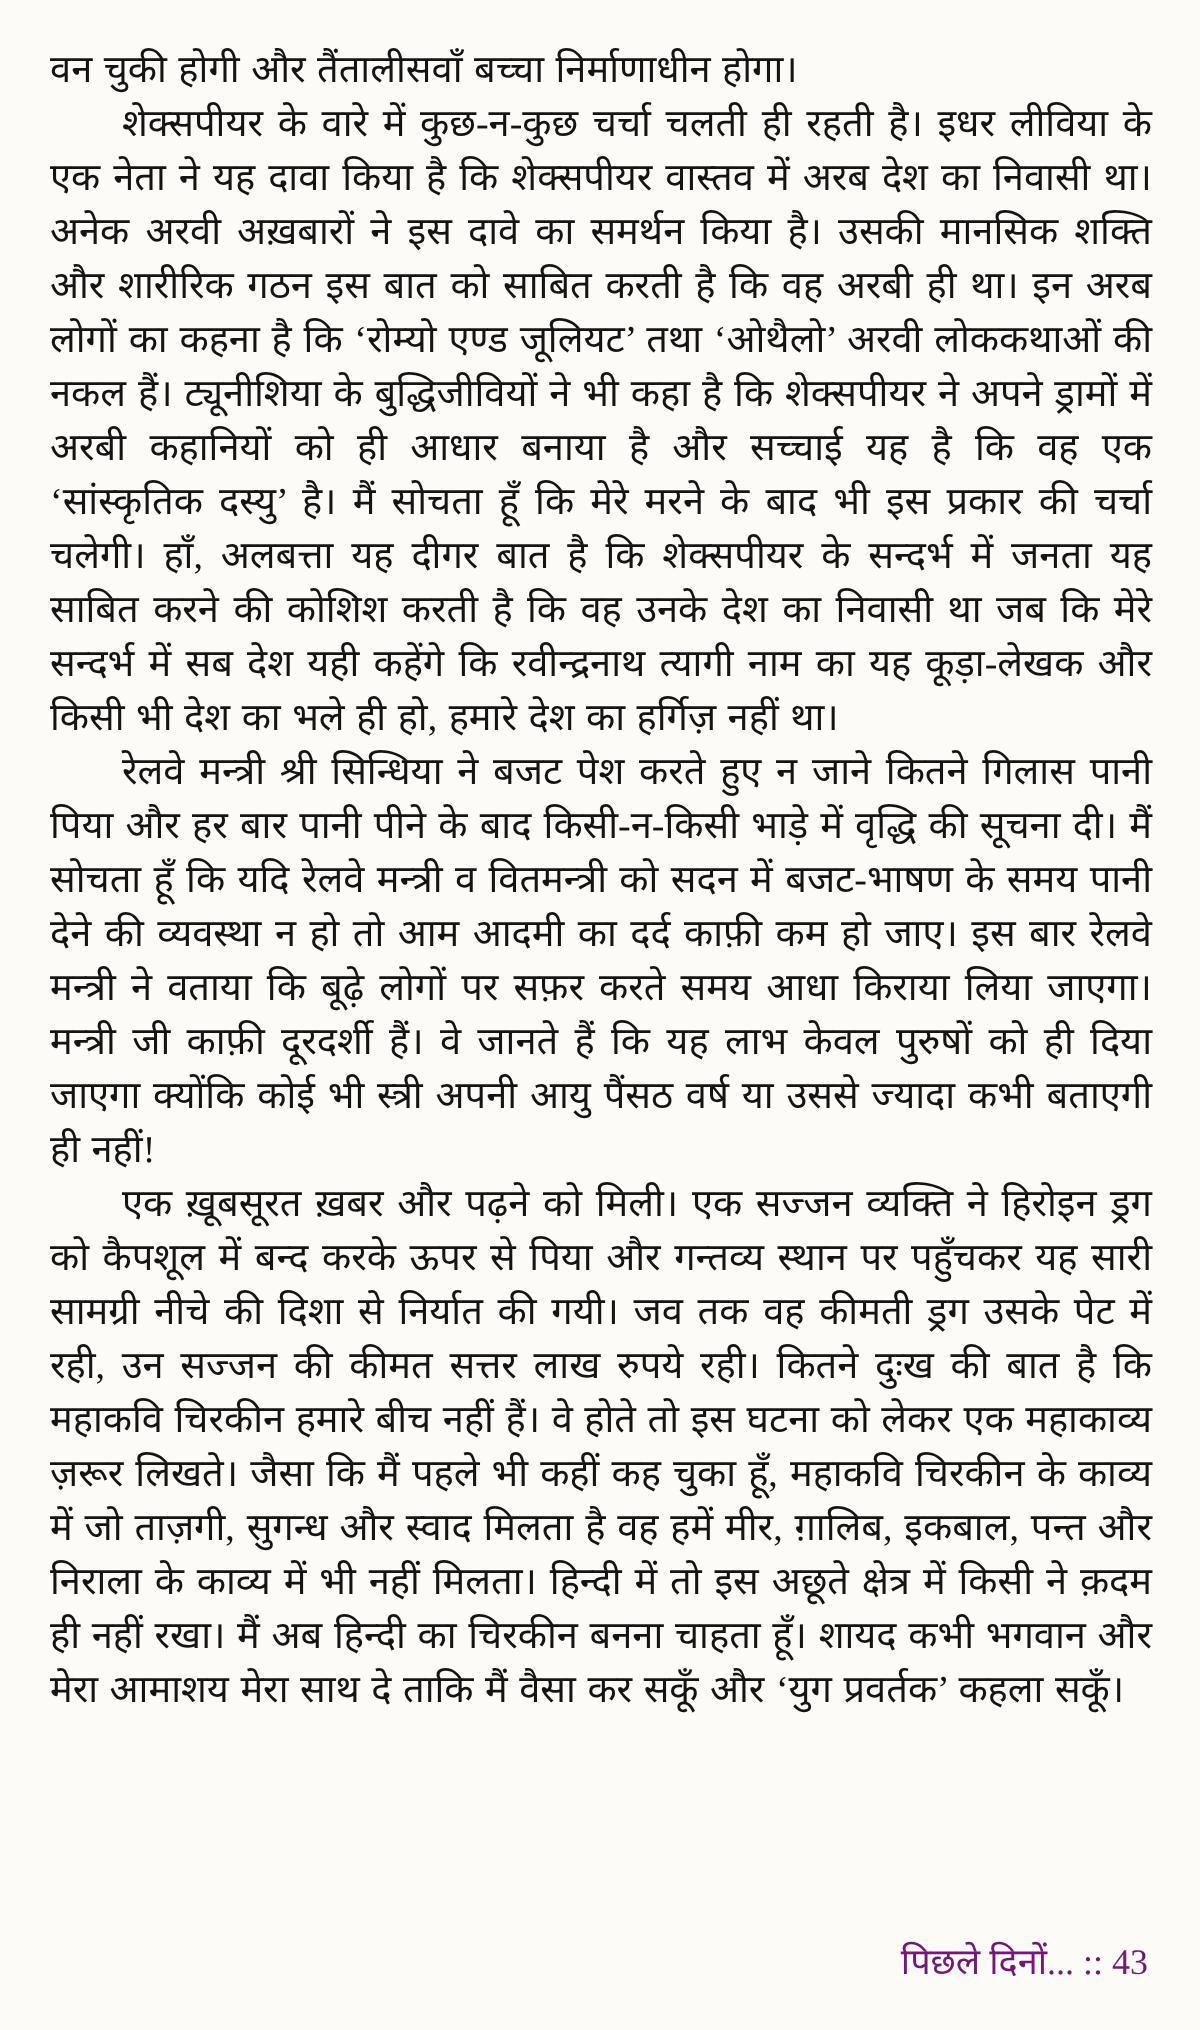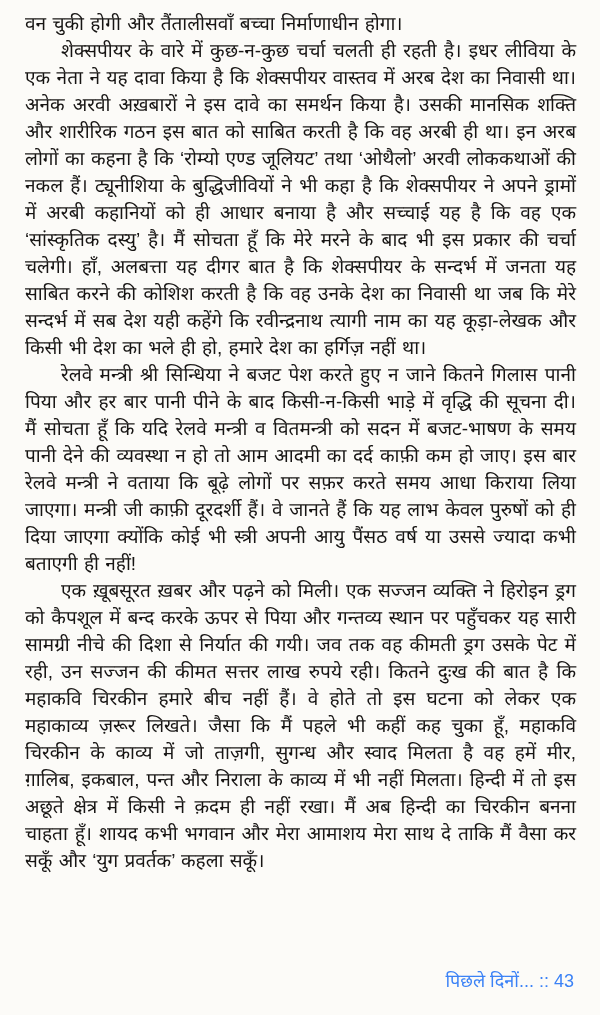--- a/index.html
+++ b/index.html
@@ -7,43 +7,43 @@
     padding: 0;
     background: #f6f5f1;
   }
   .book-page {
     position: relative;
     box-sizing: border-box;
     width: 600px;
     height: 1015px;
     background: #fcfbf8;
     color: #161413;
-    font-family: Liberation Sans, sans-serif;
+    font-family: Liberation Serif, serif;
     font-size: 19px;
     line-height: 27px;
-    padding: 10px 24px 20px 25px;
+    padding: 22px 24px 20px 25px;
     display: flex;
     flex-direction: column;
     overflow: hidden;
   }
   .para {
     margin: 0;
     text-align: justify;
     text-indent: 36px;
     word-spacing: 1px;
   }
   .para.continuation {
     text-indent: 0;
   }
   .page-footer {
     margin-top: auto;
     text-align: right;
     font-size: 18px;
     padding-right: 2px;
-    color: #3b82f6;
+    color: #701a75;
   }
 </style>
 </head>
 <body>
 
 <div class="book-page">
   <p class="para continuation">वन चुकी होगी और तैंतालीसवाँ बच्चा निर्माणाधीन होगा।</p>
   <p class="para">शेक्सपीयर के वारे में कुछ-न-कुछ चर्चा चलती ही रहती है। इधर लीविया के एक नेता ने यह दावा किया है कि शेक्सपीयर वास्तव में अरब देश का निवासी था। अनेक अरवी अख़बारों ने इस दावे का समर्थन किया है। उसकी मानसिक शक्ति और शारीरिक गठन इस बात को साबित करती है कि वह अरबी ही था। इन अरब लोगों का कहना है कि ‘रोम्यो एण्ड जूलियट’ तथा ‘ओथैलो’ अरवी लोककथाओं की नकल हैं। ट्यूनीशिया के बुद्धिजीवियों ने भी कहा है कि शेक्सपीयर ने अपने ड्रामों में अरबी कहानियों को ही आधार बनाया है और सच्चाई यह है कि वह एक ‘सांस्कृतिक दस्यु’ है। मैं सोचता हूँ कि मेरे मरने के बाद भी इस प्रकार की चर्चा चलेगी। हाँ, अलबत्ता यह दीगर बात है कि शेक्सपीयर के सन्दर्भ में जनता यह साबित करने की कोशिश करती है कि वह उनके देश का निवासी था जब कि मेरे सन्दर्भ में सब देश यही कहेंगे कि रवीन्द्रनाथ त्यागी नाम का यह कूड़ा-लेखक और किसी भी देश का भले ही हो, हमारे देश का हर्गिज़ नहीं था।</p>
   <p class="para">रेलवे मन्त्री श्री सिन्धिया ने बजट पेश करते हुए न जाने कितने गिलास पानी पिया और हर बार पानी पीने के बाद किसी-न-किसी भाड़े में वृद्धि की सूचना दी। मैं सोचता हूँ कि यदि रेलवे मन्त्री व वितमन्त्री को सदन में बजट-भाषण के समय पानी देने की व्यवस्था न हो तो आम आदमी का दर्द काफ़ी कम हो जाए। इस बार रेलवे मन्त्री ने वताया कि बूढ़े लोगों पर सफ़र करते समय आधा किराया लिया जाएगा। मन्त्री जी काफ़ी दूरदर्शी हैं। वे जानते हैं कि यह लाभ केवल पुरुषों को ही दिया जाएगा क्योंकि कोई भी स्त्री अपनी आयु पैंसठ वर्ष या उससे ज्यादा कभी बताएगी ही नहीं!</p>
   <p class="para">एक ख़ूबसूरत ख़बर और पढ़ने को मिली। एक सज्जन व्यक्ति ने हिरोइन ड्रग को कैपशूल में बन्द करके ऊपर से पिया और गन्तव्य स्थान पर पहुँचकर यह सारी सामग्री नीचे की दिशा से निर्यात की गयी। जव तक वह कीमती ड्रग उसके पेट में रही, उन सज्जन की कीमत सत्तर लाख रुपये रही। कितने दुःख की बात है कि महाकवि चिरकीन हमारे बीच नहीं हैं। वे होते तो इस घटना को लेकर एक महाकाव्य ज़रूर लिखते। जैसा कि मैं पहले भी कहीं कह चुका हूँ, महाकवि चिरकीन के काव्य में जो ताज़गी, सुगन्ध और स्वाद मिलता है वह हमें मीर, ग़ालिब, इकबाल, पन्त और निराला के काव्य में भी नहीं मिलता। हिन्दी में तो इस अछूते क्षेत्र में किसी ने क़दम ही नहीं रखा। मैं अब हिन्दी का चिरकीन बनना चाहता हूँ। शायद कभी भगवान और मेरा आमाशय मेरा साथ दे ताकि मैं वैसा कर सकूँ और ‘युग प्रवर्तक’ कहला सकूँ।</p>

